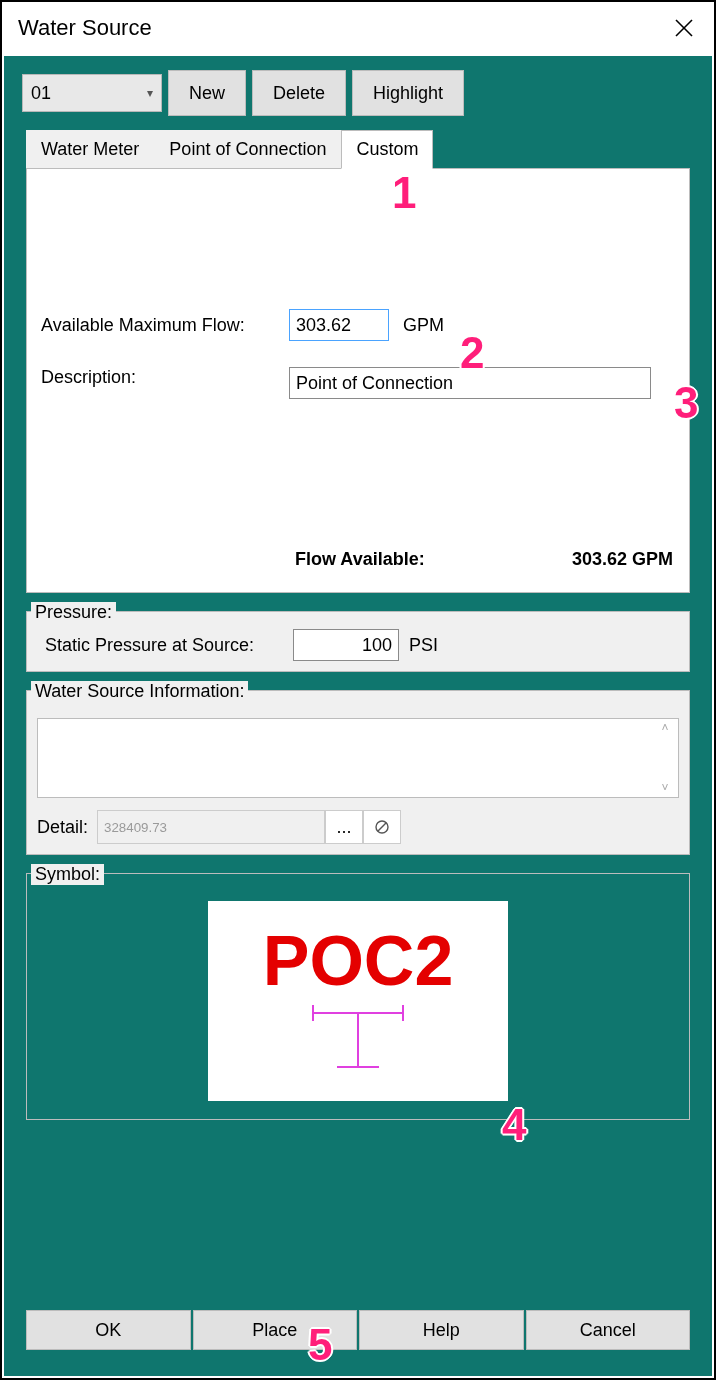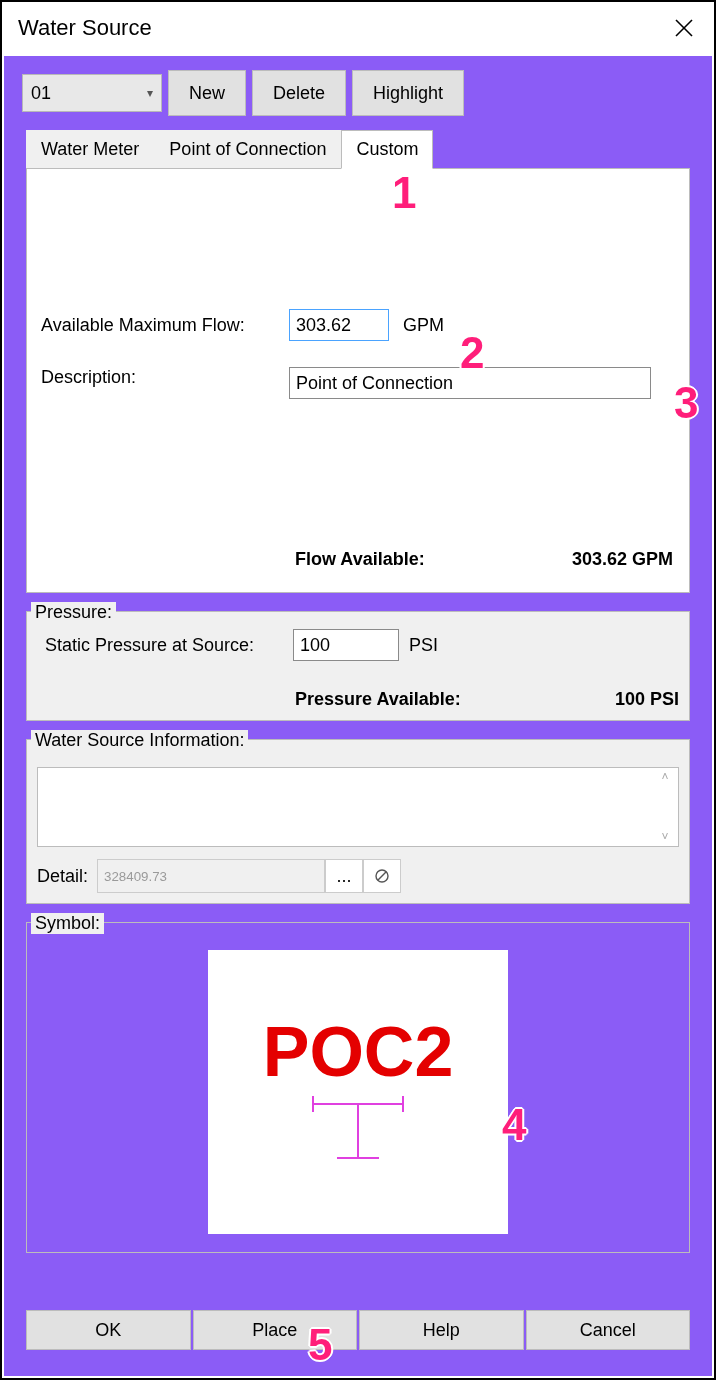--- a/index.html
+++ b/index.html
@@ -2,21 +2,21 @@
 <html><head>
 <meta charset="utf-8">
 <style>
   * { box-sizing: border-box; }
   html, body { margin:0; padding:0; }
   body { font-family: Arial, Helvetica, sans-serif; font-size:18px; background:#fff; width:716px; height:1382px; position:relative; }
   .window { position:absolute; left:0; top:0; width:716px; height:1380px; border:2px solid #000; background:#fff; }
   .titlebar { display:flex; align-items:center; justify-content:space-between; padding:6px 10px 10px 16px; }
   .titlebar .title { font-size:22px; }
   .close { width:40px; height:40px; display:flex; align-items:center; justify-content:center; cursor:default; font-size:24px; }
-  .client { padding:0 0 0 0; background:#8b5cf6; position:absolute; left:2px; right:2px; top:54px; bottom:2px; }
+  .client { padding:0 0 0 0; background:#0f766e; position:absolute; left:2px; right:2px; top:54px; bottom:2px; }
   .toprow { display:flex; gap:6px; padding:14px 18px 8px 18px; align-items:center; }
   .select { width:140px; height:38px; background:#e8e8e8; border:1px solid #b8b8b8; padding:4px 8px; display:flex; align-items:center; justify-content:space-between; }
   .chev { font-size:12px; color:#555; }
   .btn { height:46px; background:#e1e1e1; border:1px solid #bcbcbc; padding:0 20px; display:flex; align-items:center; justify-content:center; }
   .tabs { margin:6px 22px 0 22px; position:relative; }
   .tabrow { display:flex; }
   .tab { padding:8px 14px; border:1px solid transparent; background:#f0f0f0; }
   .tab.active { background:#fff; border:1px solid #bcbcbc; border-bottom:1px solid #fff; position:relative; z-index:2; }
   .tabpanel { background:#fff; border:1px solid #bcbcbc; margin-top:-1px; padding:140px 14px 22px 14px; position:relative; }
   .row { display:flex; align-items:center; margin-bottom:26px; }
@@ -31,21 +31,21 @@
   .pressrow .lab2 { width:256px; padding-left:8px; }
   .pressavail { display:flex; justify-content:space-between; font-weight:bold; margin-top:28px; padding-left:258px; }
   .infobox { background:#fff; border:1px solid #bcbcbc; height:80px; position:relative; }
   .spin { position:absolute; right:2px; top:2px; bottom:2px; width:22px; display:flex; flex-direction:column; justify-content:space-between; color:#aaa; font-size:12px; align-items:center; }
   .detailrow { display:flex; align-items:center; gap:0; margin-top:12px; }
   .detailrow .lab3 { width:60px; }
   .detailrow .dval { width:228px; height:34px; border:1px solid #ccc; background:#f0f0f0; color:#9a9a9a; padding:4px 6px; }
   .smallbtn { width:38px; height:34px; background:#fff; border:1px solid #ccc; display:flex; align-items:center; justify-content:center; }
   .symbolbox { margin:18px 22px 0 22px; border:1px solid #bcbcbc; padding:6px 10px 18px 10px; }
   .symbolbox .legend { position:relative; top:-16px; left:-6px; background:#f0f0f0; padding:0 4px; display:inline-block; }
-  .symimg { width:300px; height:284px; background:#fff; margin:0 auto; position:relative; display:flex; flex-direction:column; align-items:center; justify-content:center; }
+  .symimg { width:300px; height:200px; background:#fff; margin:0 auto; position:relative; display:flex; flex-direction:column; align-items:center; justify-content:center; }
   .poc { font-family:Arial, Helvetica, sans-serif; font-weight:900; color:#e40000; font-size:70px; letter-spacing:0px; }
   .tee { stroke:#e040e0; stroke-width:2; fill:none; }
   .footer { position:absolute; left:22px; right:22px; bottom:26px; display:flex; gap:2px; }
   .fbtn { flex:1; height:40px; background:#e1e1e1; border:1px solid #bcbcbc; display:flex; align-items:center; justify-content:center; }
   .marker { position:absolute; font-family:Arial, sans-serif; font-weight:900; font-size:44px; color:#ff1e7a; text-shadow:-1px -1px 0 #fff,1px -1px 0 #fff,-1px 1px 0 #fff,1px 1px 0 #fff,-2px 0 0 #fff,2px 0 0 #fff,0 -2px 0 #fff,0 2px 0 #fff; pointer-events:none; z-index:50; }
 </style>
 </head>
 <body>
 
 <div class="window">
@@ -96,26 +96,22 @@
           <span>Flow Available:</span>
           <span>303.62 GPM</span>
         </div>
       </div>
     </div>
 
     <div class="section">
       <span class="legend">Pressure:</span>
       <div class="pressrow">
         <div class="lab2">Static Pressure at Source:</div>
-        <input class="tinput" style="width: 106px;" value="100">
+        <input class="tinput" style="width: 106px; text-align: right;" value="100">
         <div style="margin-left:10px">PSI</div>
-      </div>
-      <div class="pressavail">
-        <span>Pressure Available:</span>
-        <span>100 PSI</span>
       </div>
     </div>
 
     <div class="section">
       <span class="legend">Water Source Information:</span>
       <div class="infobox">
         <span></span>
         <div class="spin">
           <span>˄</span>
           <span>˅</span>

